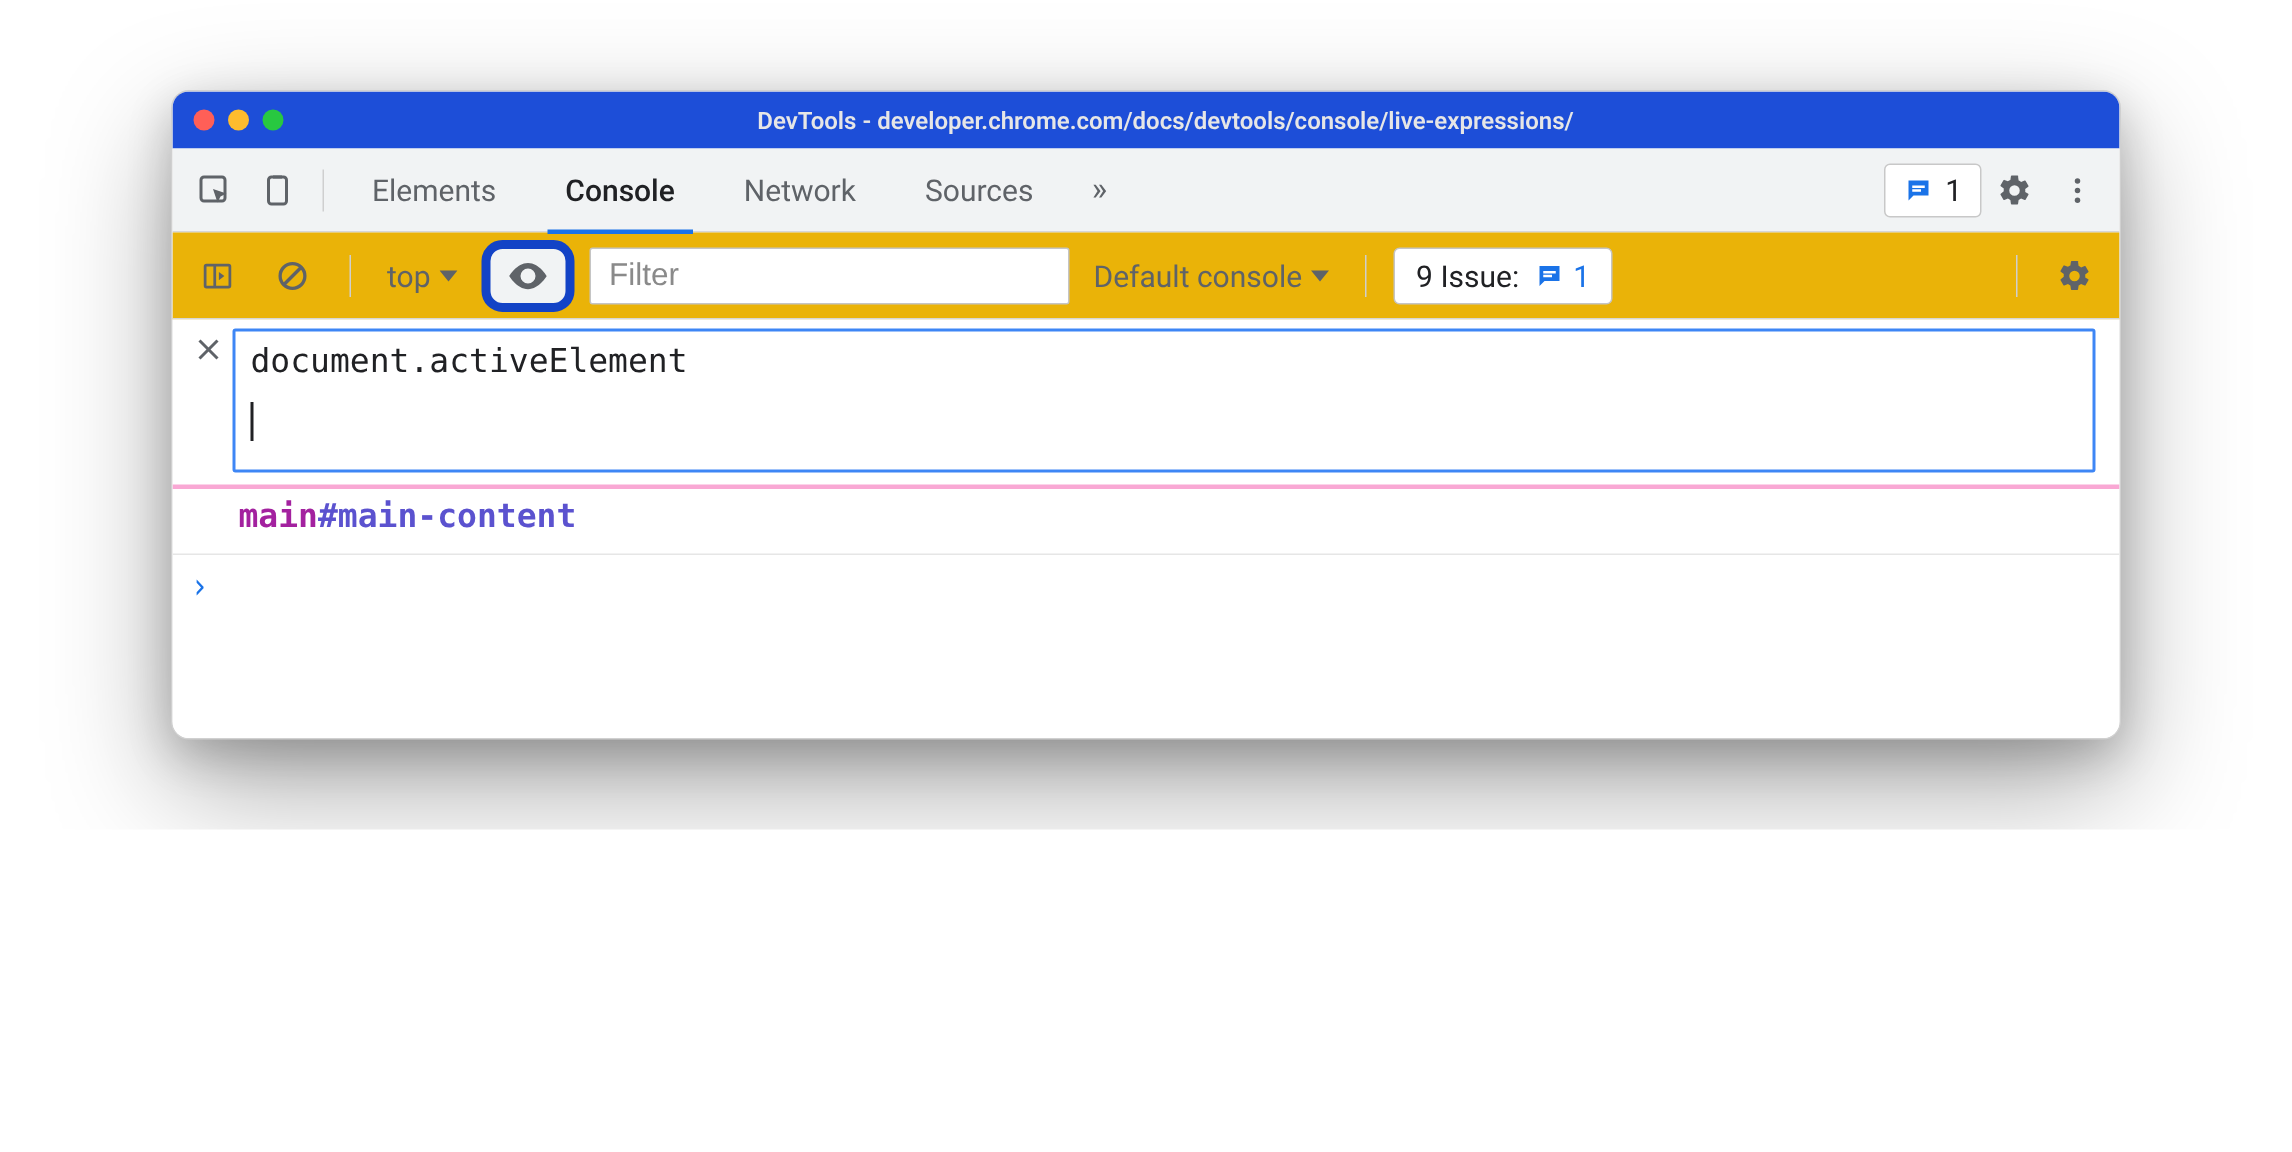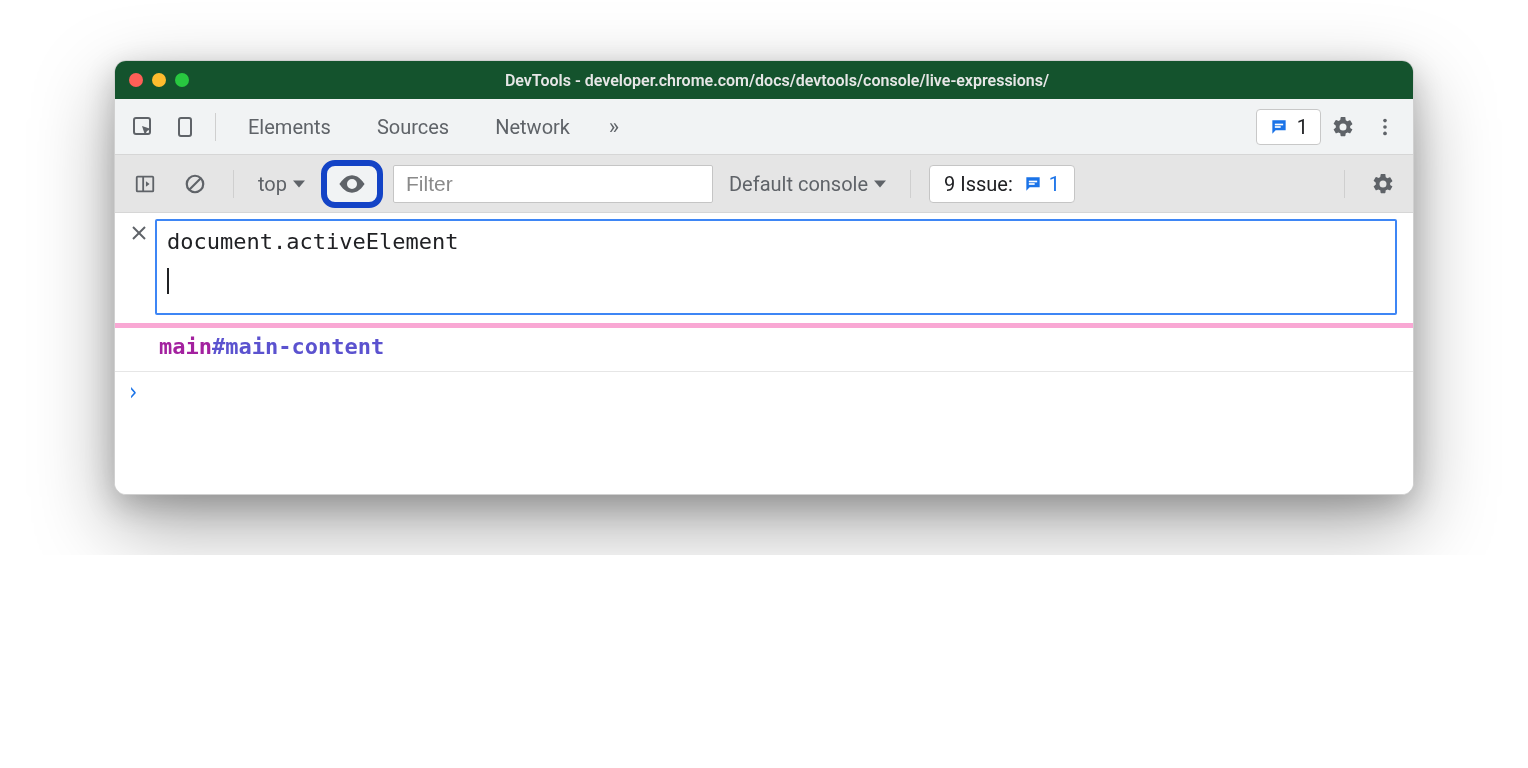--- a/index.html
+++ b/index.html
@@ -13,21 +13,21 @@
   }
   .window {
     width: 1300px;
     border-radius: 12px;
     overflow: hidden;
     box-shadow: 0 30px 80px rgba(0,0,0,0.35), 0 10px 30px rgba(0,0,0,0.2);
     background: #fff;
     border: 1px solid #d0d0d0;
   }
   .titlebar {
-    background: #14532d;
+    background: #1d4ed8;
     height: 38px;
     display: flex;
     align-items: center;
     padding: 0 14px;
     gap: 22px;
   }
   .traffic { display: flex; gap: 9px; align-items: center; }
   .dot { width: 14px; height: 14px; border-radius: 50%; }
   .dot.red { background: #ff5f57; }
   .dot.yellow { background: #febc2e; }
@@ -87,21 +87,21 @@
     height: 36px;
   }
   .issues-badge .count { color: #202124; }
   .toolbar2 {
     display: flex;
     align-items: center;
     height: 58px;
     border-bottom: 1px solid #d6d6d6;
     padding: 0 10px;
     gap: 10px;
-    background: #e5e5e5;
+    background: #eab308;
     justify-content: flex-end;
   }
   .ctx-select {
     display: flex; align-items: center; gap: 6px;
     color: #5f6368;
     font-size: 20px;
     padding: 0 6px;
     cursor: pointer;
   }
   .eye-btn {
@@ -138,21 +138,21 @@
     background: #fff;
     color: #202124;
     font-size: 20px;
     cursor: pointer;
     height: 38px;
   }
   .issues-pill .chat { color: #1a73e8; display:flex; align-items:center; gap:6px;}
   .console-area { background: #fff; }
   .live-exp-row {
     display: flex;
-    border-bottom: 5px solid #f9a8d4;
+    border-bottom: 3px solid #f9a8d4;
     padding: 6px 16px 8px 8px;
   }
   .close-x {
     width: 32px; color: #5f6368; display:flex; align-items:flex-start; justify-content:center;
     padding-top: 6px;
     font-size: 20px;
     cursor: pointer;
   }
   .expr-box {
     flex: 1;
@@ -210,22 +210,23 @@
     </div>
     <div class="tool-icon">
       <svg width="24" height="24" viewBox="0 0 24 24" fill="none" stroke="#5f6368" stroke-width="2">
         <rect x="6" y="3" width="12" height="18" rx="2"></rect>
         <line x1="9" y1="3" x2="15" y2="3"></line>
       </svg>
     </div>
     <div class="vdiv"></div>
 
     <div class="tab">Elements</div>
+    <div class="tab active">Console</div>
+    <div class="tab">Network</div>
     <div class="tab">Sources</div>
-    <div class="tab">Network</div>
     <div class="tool-icon" style="font-size:22px;color:#5f6368;">»</div>
 
     <div class="spacer"></div>
 
     <div class="issues-badge">
       <svg width="20" height="20" viewBox="0 0 24 24" fill="#1a73e8">
         <path d="M4 4h16v12H8l-4 4V4z"></path>
           <rect x="7" y="8" width="10" height="2" fill="#fff"></rect>
           <rect x="7" y="11" width="7" height="2" fill="#fff"></rect>
       </svg>

